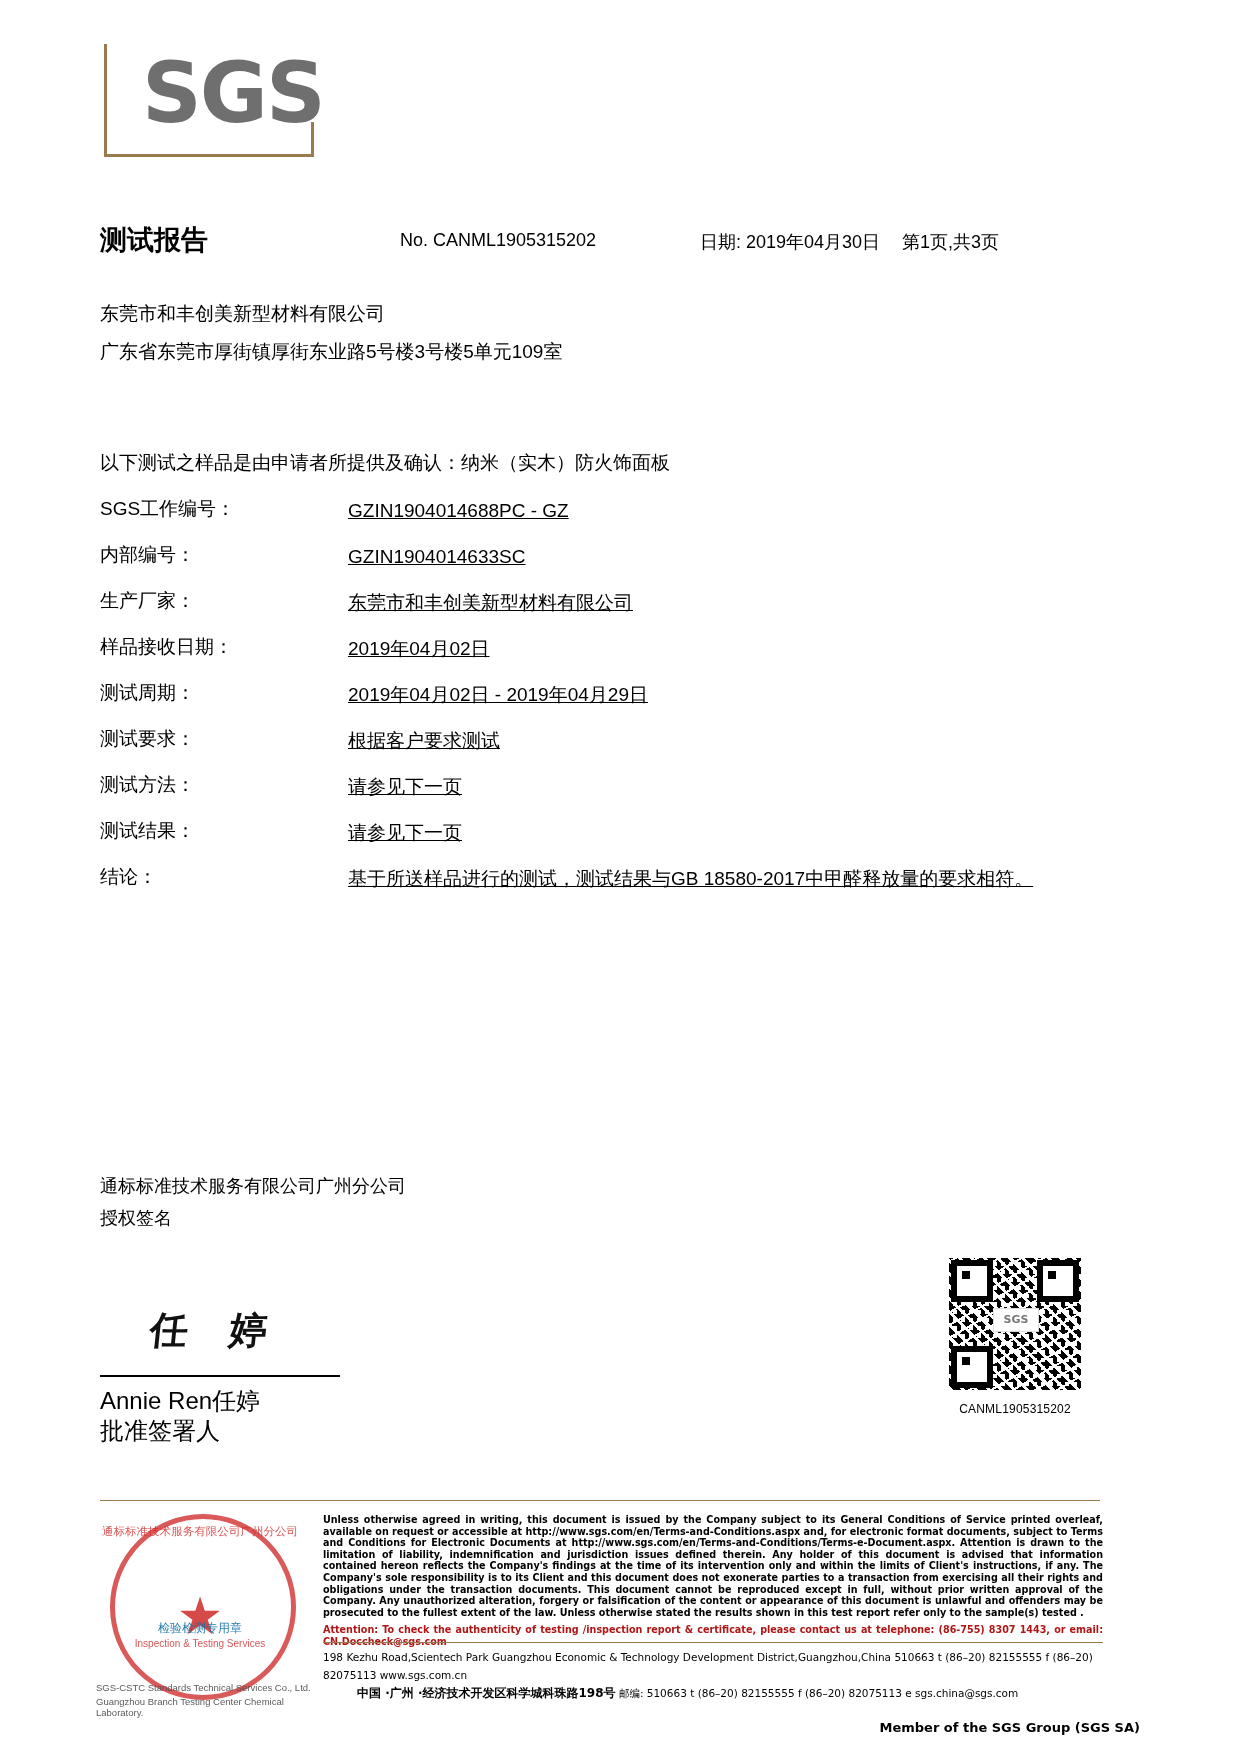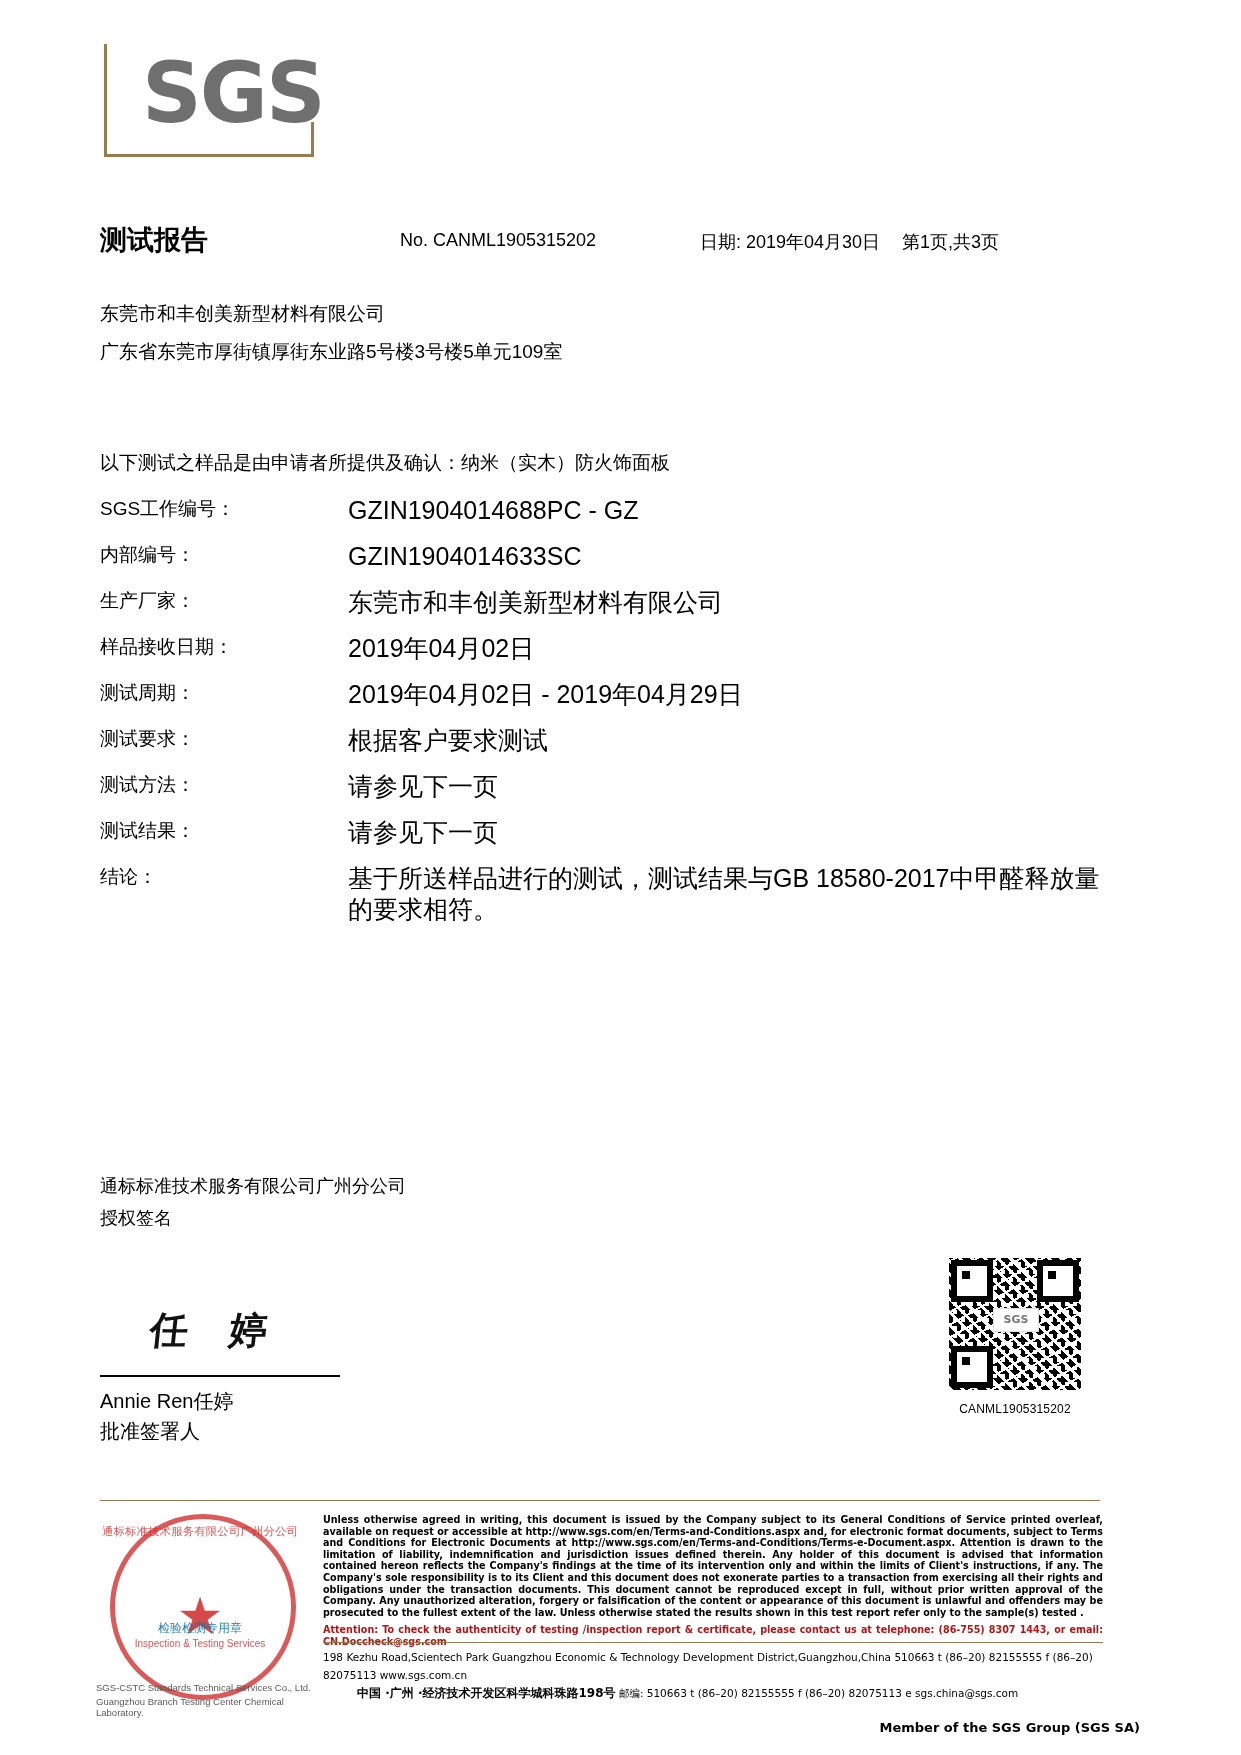--- a/index.html
+++ b/index.html
@@ -128,22 +128,23 @@
     margin-bottom: 15px;
   }
   .field-label {
     width: 248px;
     flex: 0 0 248px;
     font-size: 19px;
     line-height: 28px;
   }
   .field-value {
     flex: 1;
-    font-size: 25px;
+    font-size: 19px;
     line-height: 31px;
+    text-decoration: underline;
   }
 
   
   .sig-org {
     position: absolute;
     left: 100px;
     top: 1170px;
     font-size: 18px;
     line-height: 32px;
   }
@@ -163,21 +164,21 @@
     left: 100px;
     top: 1375px;
     width: 240px;
     height: 2px;
     background: #000;
   }
   .sig-name {
     position: absolute;
     left: 100px;
     top: 1386px;
-    font-size: 20px;
+    font-size: 24px;
     line-height: 30px;
   }
 
   
   .qr-wrap {
     position: absolute;
     left: 945px;
     top: 1258px;
     width: 140px;
     text-align: center;

